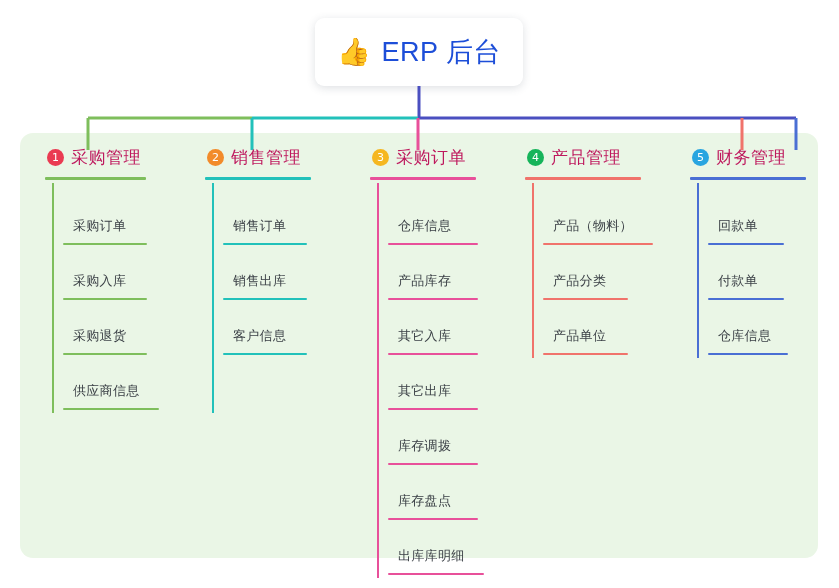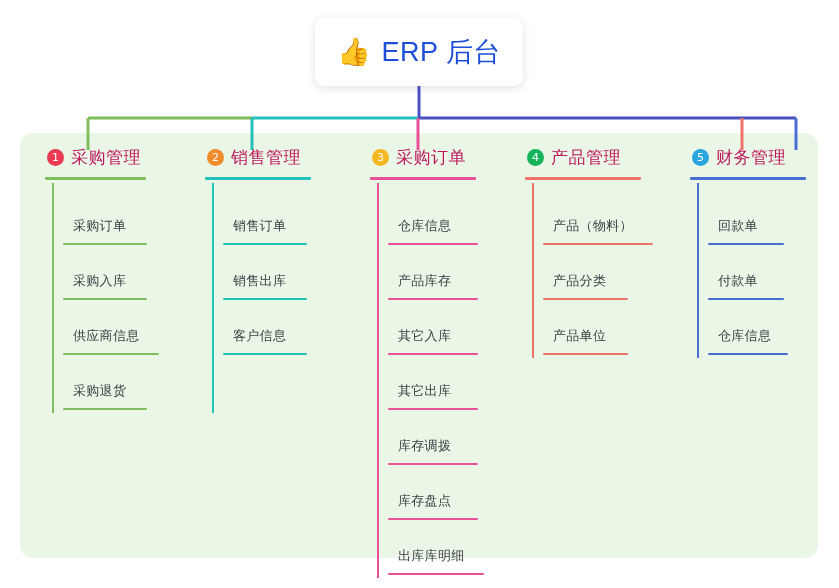--- a/index.html
+++ b/index.html
@@ -176,27 +176,27 @@
         <div class="leaves">
           <div class="leaf">
             <span class="leaf-label">采购订单</span>
             <div class="leaf-rule" style="width: 84px; background: rgb(126, 190, 92);"></div>
           </div>
           <div class="leaf">
             <span class="leaf-label">采购入库</span>
             <div class="leaf-rule" style="width: 84px; background: rgb(126, 190, 92);"></div>
           </div>
           <div class="leaf">
+            <span class="leaf-label">采购退货</span>
+            <div class="leaf-rule" style="width: 84px; background: rgb(126, 190, 92);"></div>
+          </div>
+          <div class="leaf">
             <span class="leaf-label">供应商信息</span>
             <div class="leaf-rule" style="width: 96px; background: rgb(126, 190, 92);"></div>
           </div>
-          <div class="leaf">
-            <span class="leaf-label">采购退货</span>
-            <div class="leaf-rule" style="width: 84px; background: rgb(126, 190, 92);"></div>
-          </div>
         </div>
         <div class="spine" style="background: rgb(126, 190, 92); height: 230px;"></div>
       </div>
       <div class="column" style="left: 205px;">
         <div class="col-head">
           <span class="badge" style="background: rgb(242, 139, 42);">2</span>
           <span class="col-title">销售管理</span>
         </div>
         <div class="head-rule" style="width: 106px; background: rgb(34, 193, 186);"></div>
         <div class="leaves">

